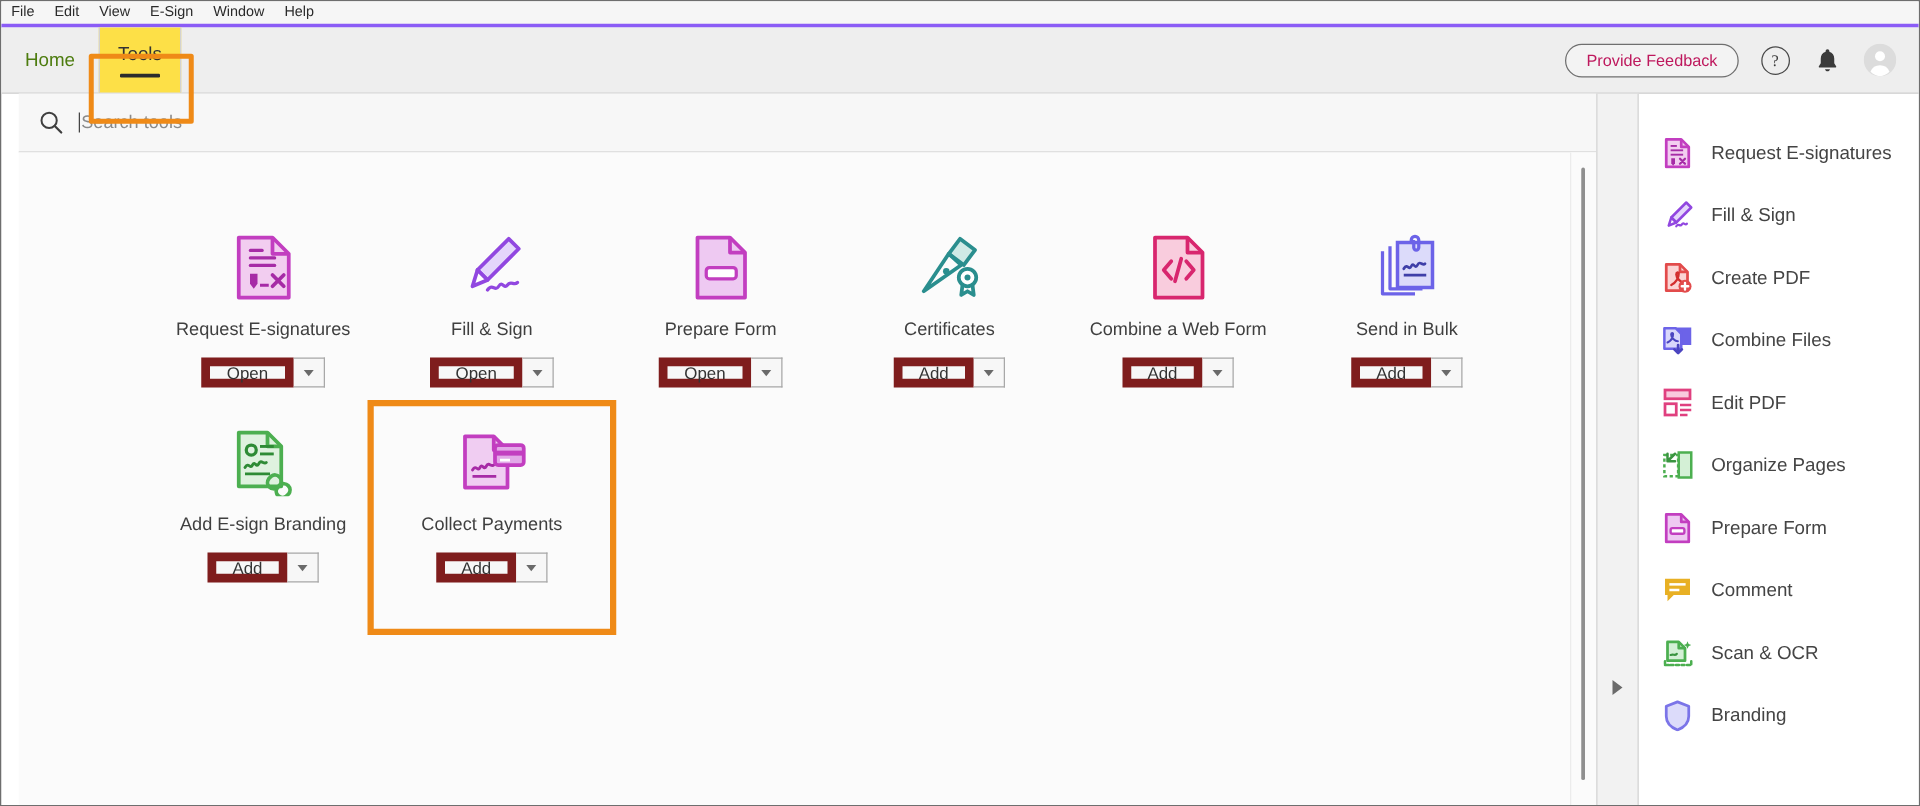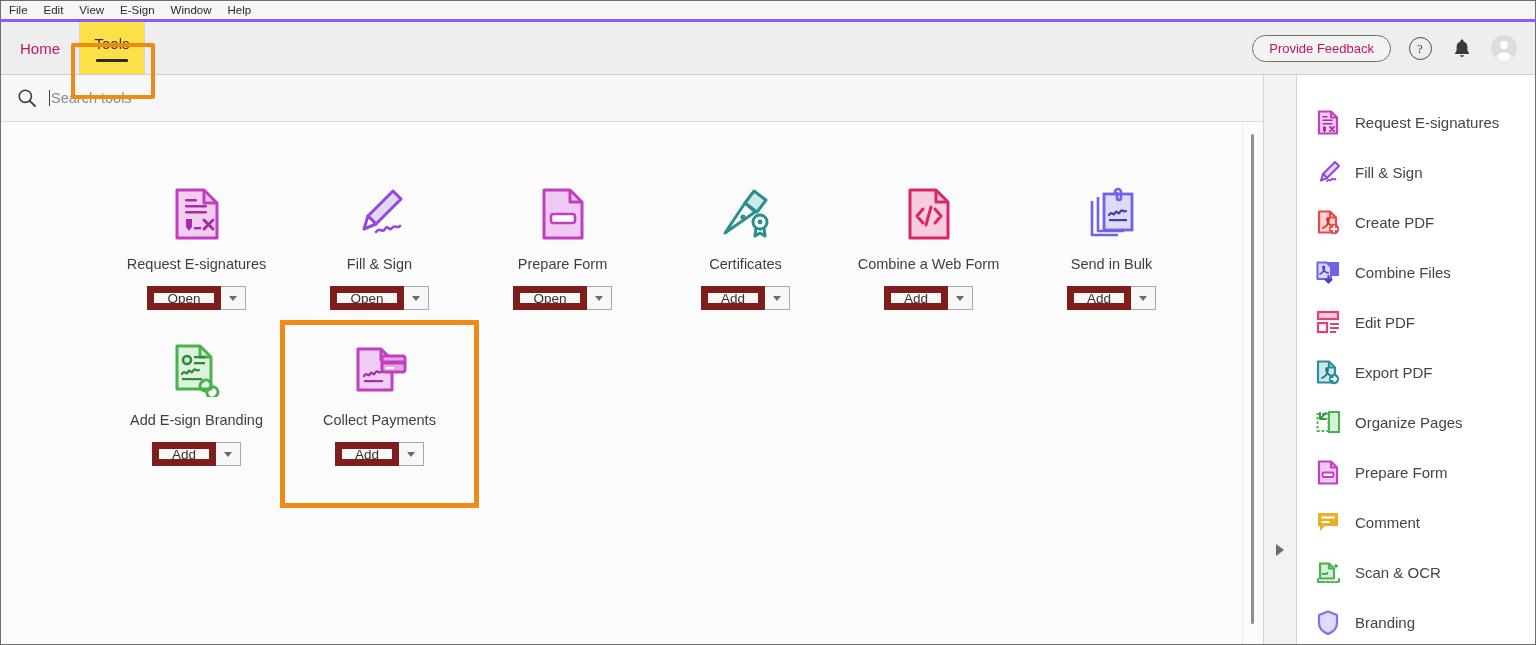--- a/index.html
+++ b/index.html
@@ -59,21 +59,21 @@
     display: flex;
     flex-direction: column;
     align-items: center;
     justify-content: center;
     position: relative;
     box-sizing: border-box;
     cursor: pointer;
   }
   .tab-home {
     width: 78px;
-    color: #be185d;
+    color: #4d7c0f;
     font-size: 15px;
   }
   .tab-tools {
     width: 66px;
     background: #fde047;
     border-left: 1px solid #d2d2d2;
     border-right: 1px solid #d2d2d2;
     font-size: 15px;
     color: #333;
   }
@@ -129,20 +129,21 @@
     display: flex; align-items: center; justify-content: center;
     line-height: 1;
     font-family: "Liberation Serif", serif;
   }
 
   
   .body-split {
     flex: 1 1 auto;
     display: flex;
     min-height: 0;
+    padding-left: 14px;
   }
   .left-pane {
     width: 1262px;
     flex: 0 0 1262px;
     display: flex;
     flex-direction: column;
     background: #ffffff;
     min-height: 0;
     position: relative;
   }
@@ -624,32 +625,20 @@
             <rect x="2" y="2" width="20" height="7" fill="#f9c9dd" stroke="#e0407f" stroke-width="2.2"></rect>
             <rect x="2" y="13" width="9" height="9" fill="#ffffff" stroke="#e0407f" stroke-width="2.2"></rect>
             <rect x="14" y="13" width="9" height="2" fill="#e0407f"></rect>
             <rect x="14" y="17" width="9" height="2" fill="#e0407f"></rect>
             <rect x="14" y="21" width="6" height="2" fill="#e0407f"></rect>
           </svg>
         </span>
         <span class="rail-label">Edit PDF</span>
       </div>
 
-      <div class="rail-item">
-        <span class="rail-icon">
-          <svg width="24" height="25" viewBox="0 0 24 25">
-            <path d="M2 1.5h11l6 6v15H2z" fill="#cfe8ec" stroke="#2a8e9e" stroke-width="2.2" stroke-linejoin="round"></path>
-            <path d="M13 1.5v6h6" fill="none" stroke="#2a8e9e" stroke-width="2.2" stroke-linejoin="round"></path>
-            <path d="M6 18c4-2 6-6 6-9 0-1.5-2-1.5-2 .5 0 3 4 7 7 7" fill="none" stroke="#1d7380" stroke-width="1.8" stroke-linecap="round"></path>
-            <circle cx="18" cy="19" r="5.2" fill="#2a8e9e"></circle>
-            <path d="M15.6 19h4.4M18.4 17l2 2-2 2" fill="none" stroke="#ffffff" stroke-width="1.8" stroke-linecap="round" stroke-linejoin="round"></path>
-          </svg>
-        </span>
-        <span class="rail-label">Export PDF</span>
-      </div>
 
       <div class="rail-item">
         <span class="rail-icon">
           <svg width="25" height="24" viewBox="0 0 25 24">
             <rect x="1.5" y="4" width="11" height="17" fill="none" stroke="#4caf50" stroke-width="2" stroke-dasharray="2.6 2"></rect>
             <rect x="13" y="2" width="10" height="20" fill="#d4f0d6" stroke="#4caf50" stroke-width="2"></rect>
             <path d="M10 3L4 9M4 3v6h6" fill="none" stroke="#3a9440" stroke-width="2" stroke-linecap="round" stroke-linejoin="round"></path>
           </svg>
         </span>
         <span class="rail-label">Organize Pages</span>

